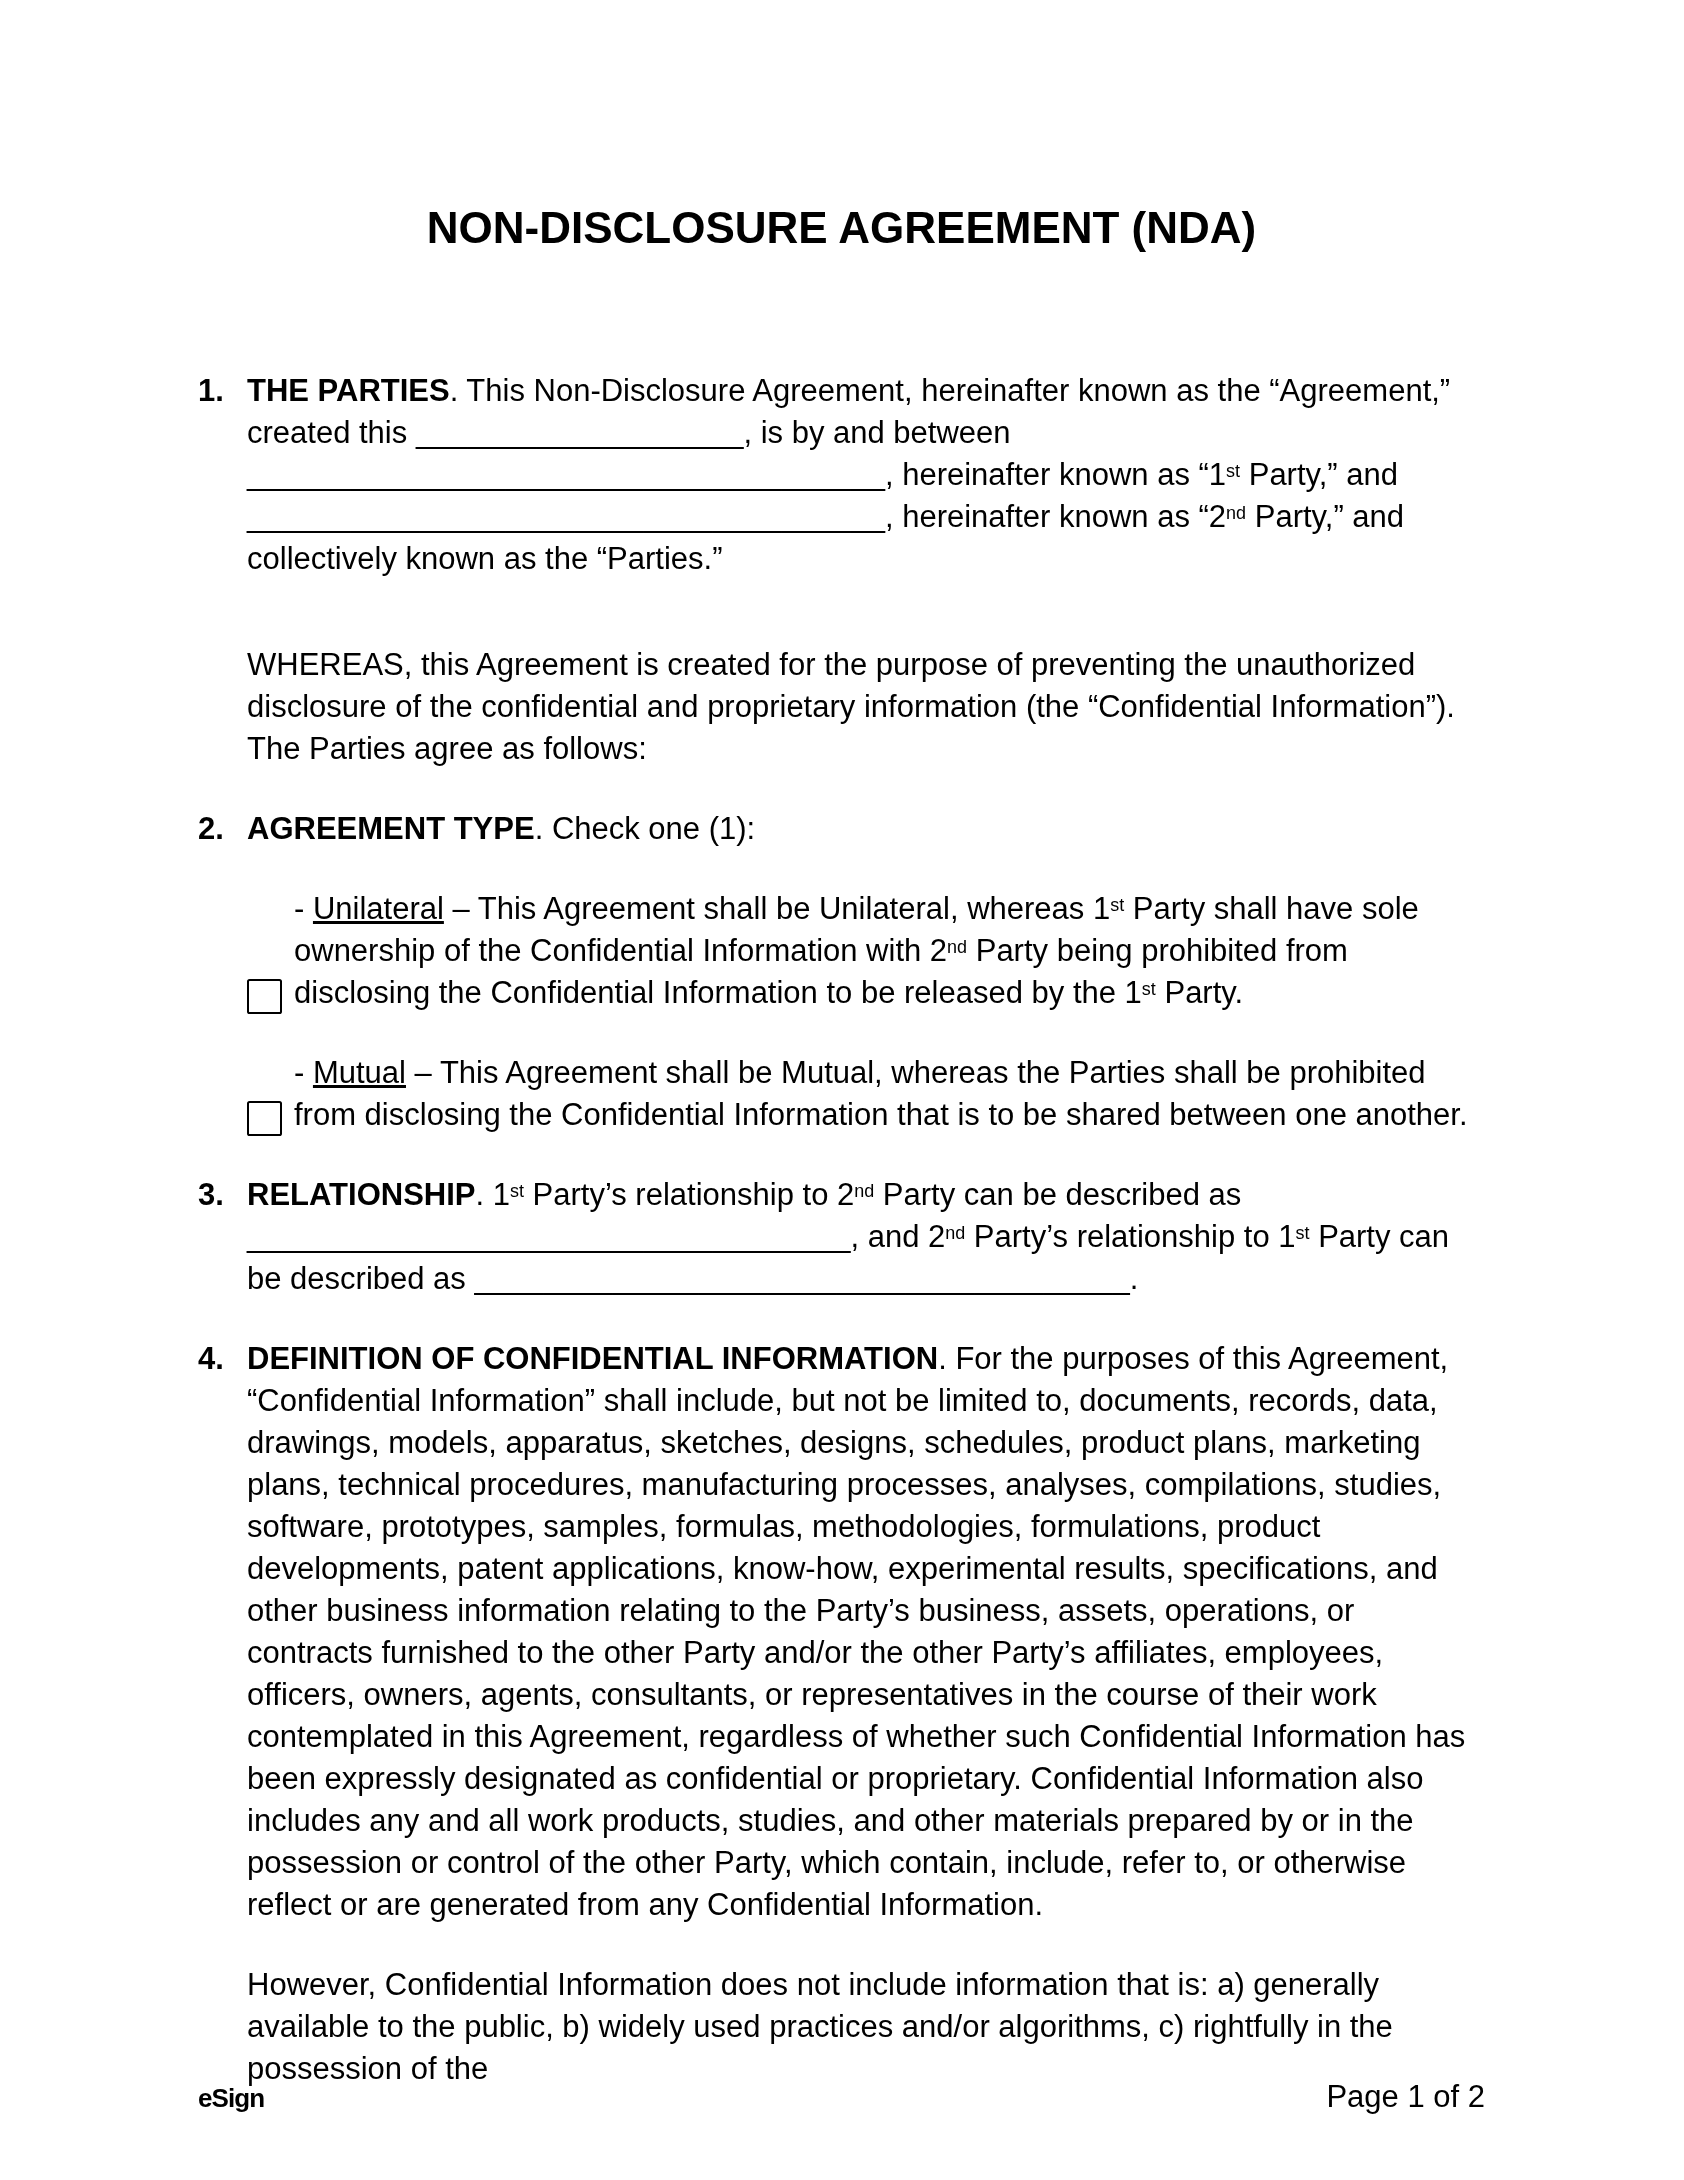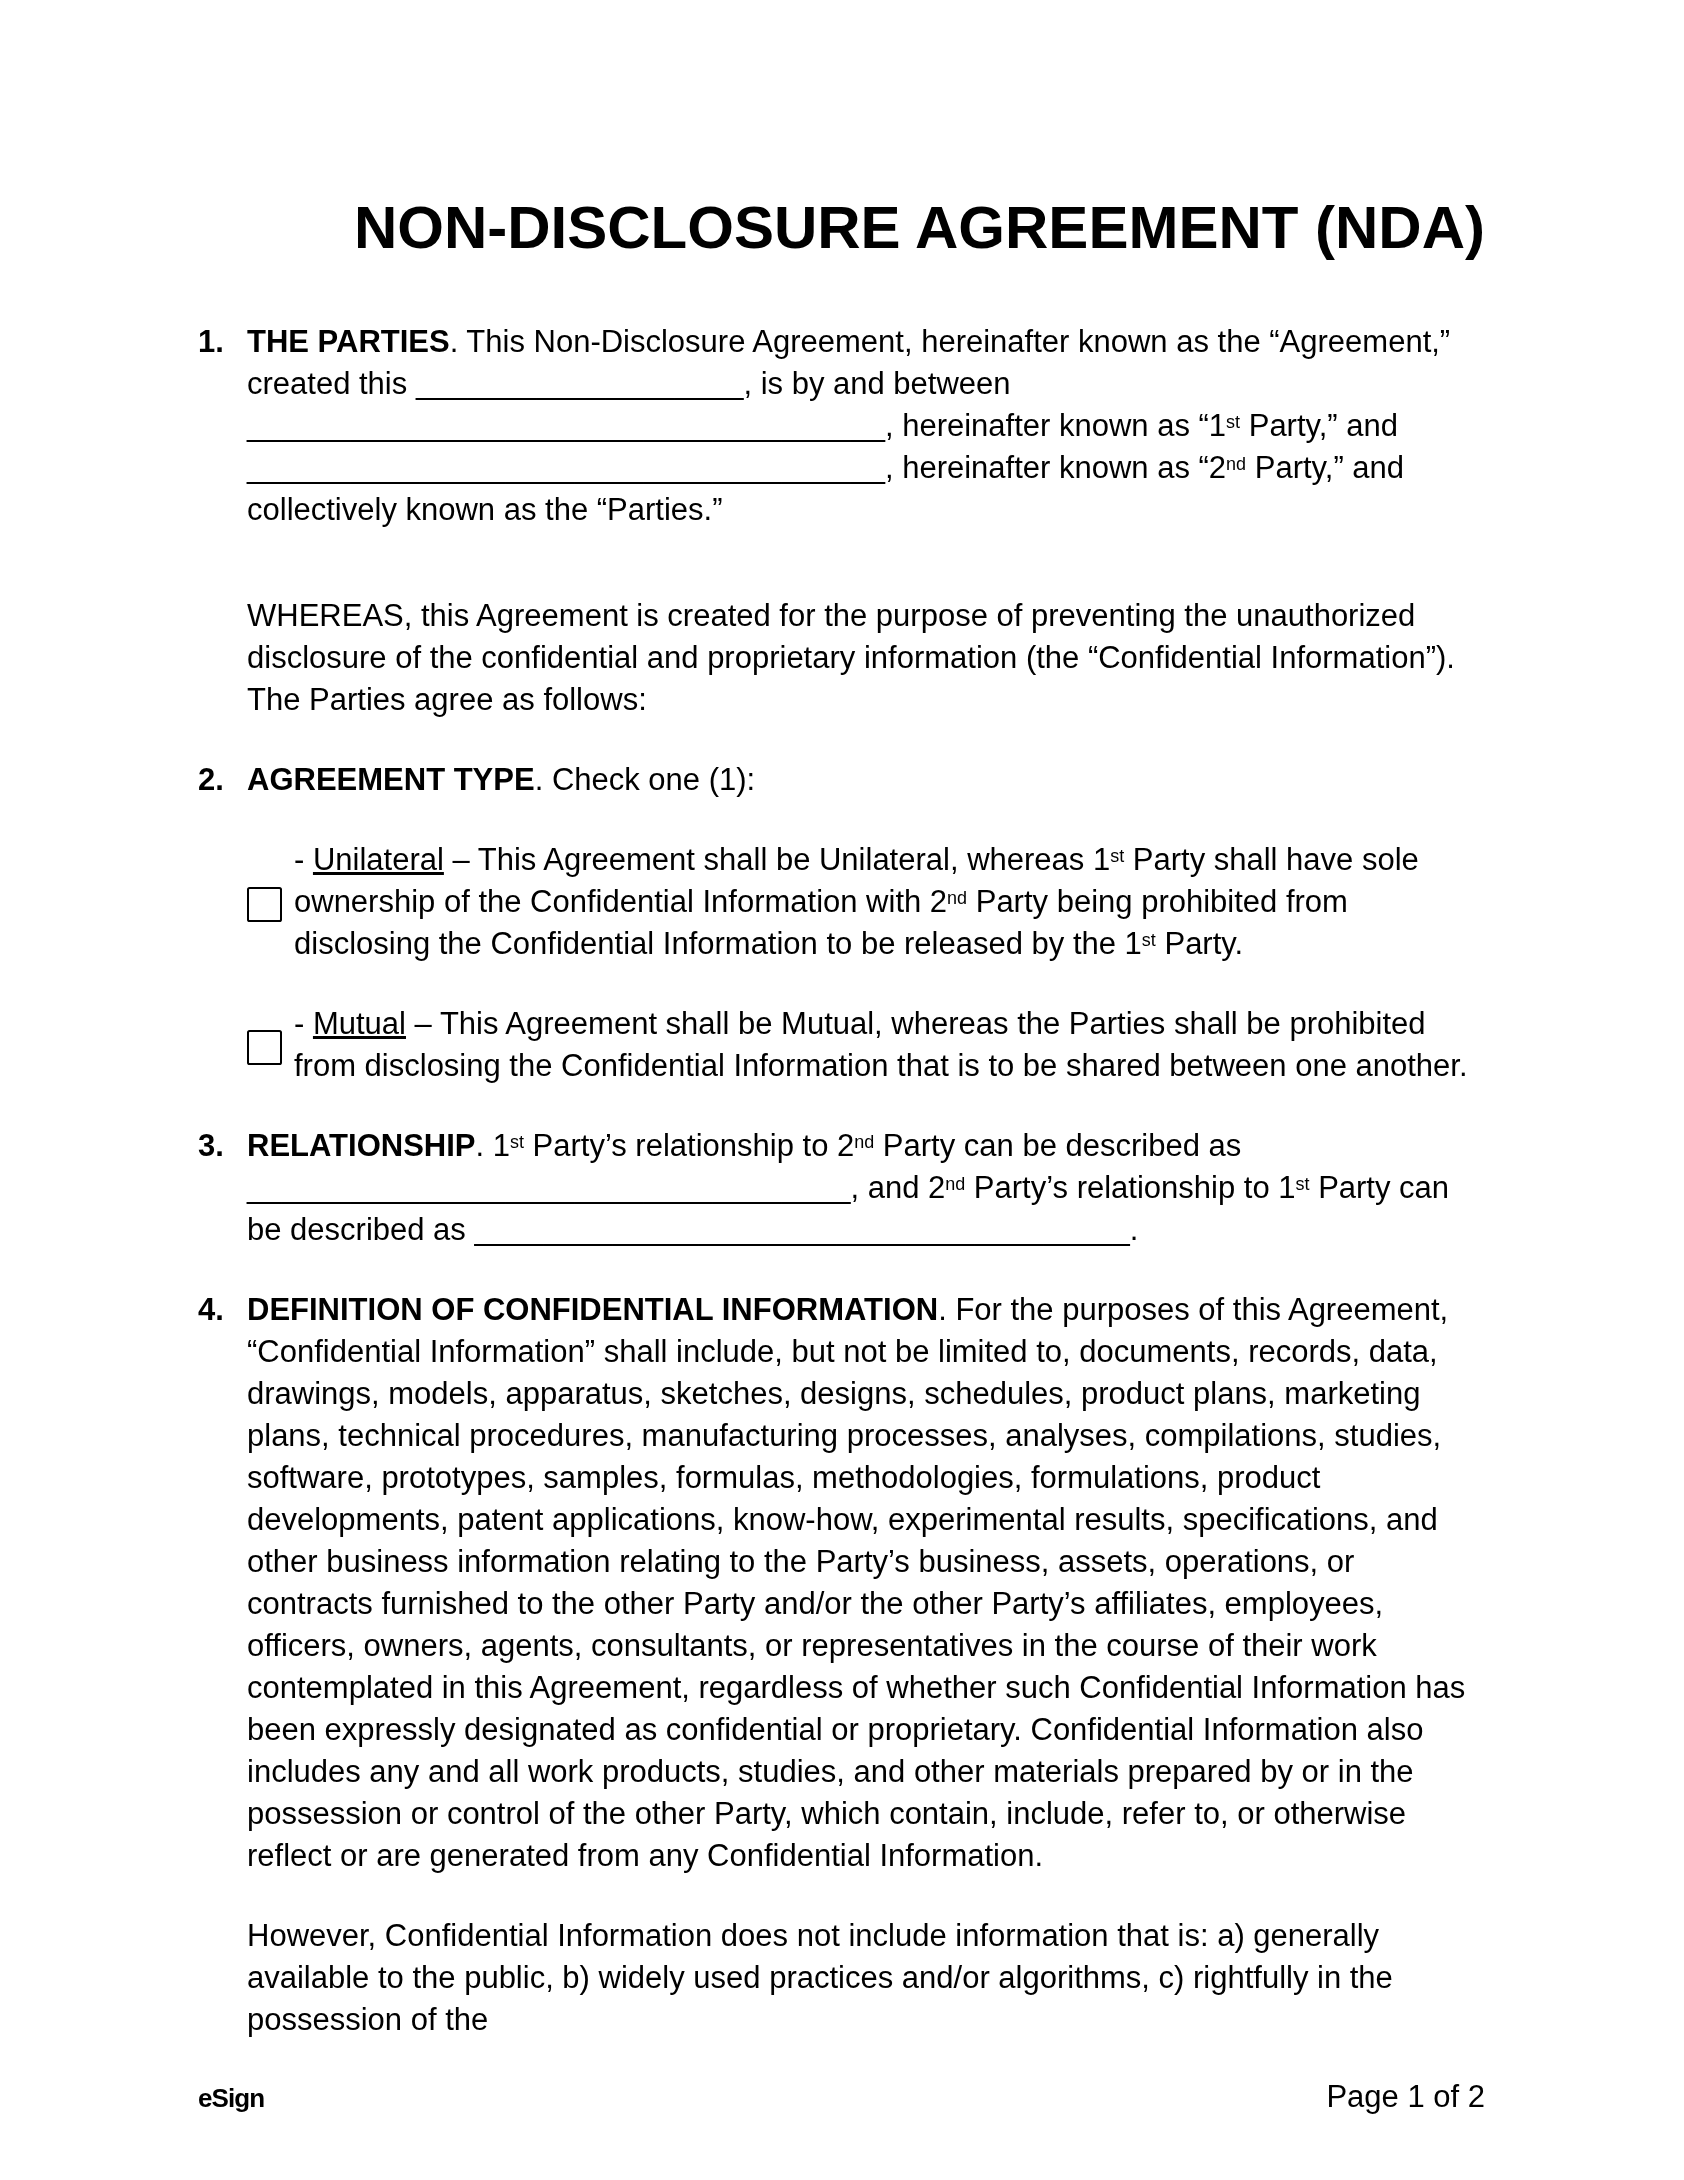--- a/index.html
+++ b/index.html
@@ -14,23 +14,23 @@
     box-sizing: border-box;
     padding: 200px 200px 0 198px;
     background: #ffffff;
     color: #000000;
     font-family: "Liberation Sans", "DejaVu Sans", sans-serif;
     font-size: 31px;
     line-height: 42px;
     overflow: hidden;
   }
   .title {
-    margin: 0 0 66px 0;
-    text-align: right;
-    font-size: 60px;
+    margin: 0 0 115px 0;
+    text-align: center;
+    font-size: 44px;
     line-height: 55px;
     font-weight: bold;
   }
   .item {
     display: flex;
     align-items: flex-start;
   }
   .num {
     flex: none;
     width: 49px;
@@ -53,21 +53,21 @@
     font-size: 0.58em;
     line-height: 0;
     vertical-align: 0.42em;
   }
   .blank {
     letter-spacing: 0;
     white-space: nowrap;
   }
   .option {
     display: flex;
-    align-items: center;
+    align-items: flex-end;
     margin: 0 0 38px 0;
   }
   .checkbox {
     flex: none;
     width: 31px;
     height: 31px;
     border: 2.6px solid #000;
     border-radius: 2.6px;
     margin: 4.3px 12px 0 0;
     background: #fff;

